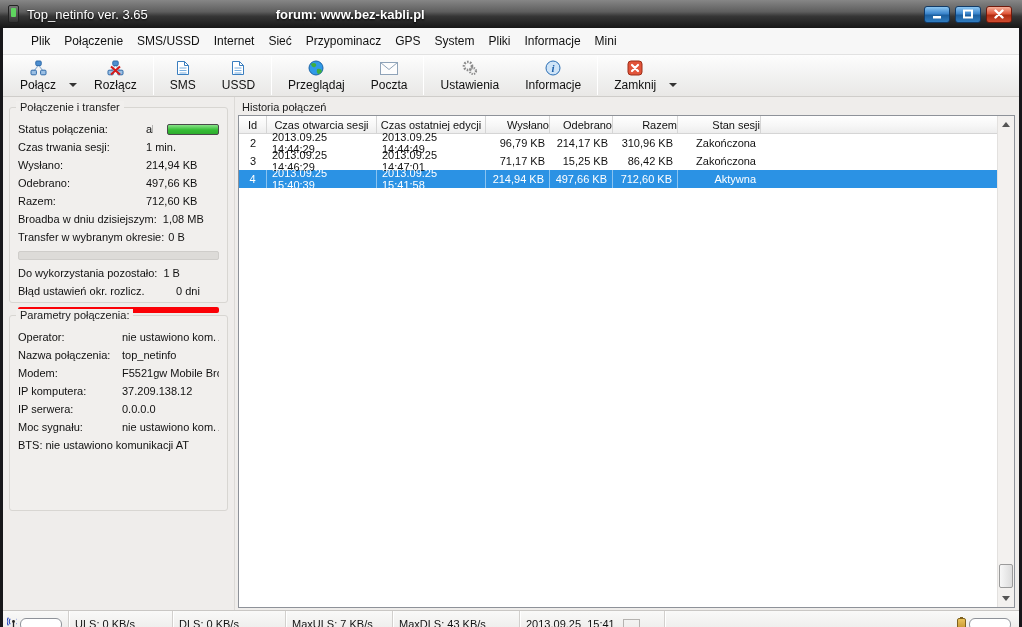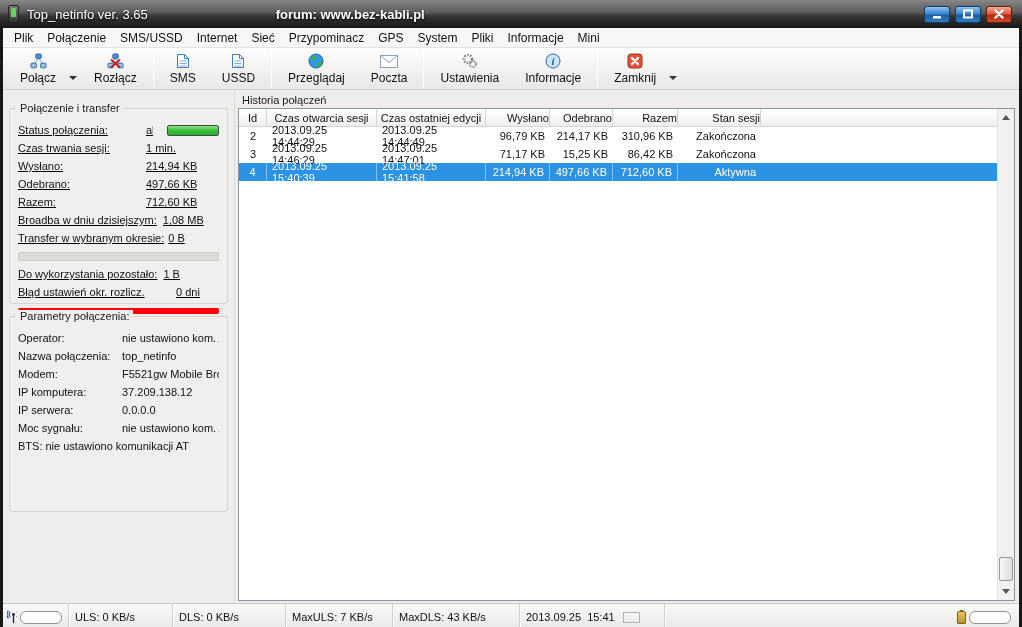--- a/index.html
+++ b/index.html
@@ -14,37 +14,37 @@
   .title-sub { color:#fff; font-size:13px; font-weight:bold; text-shadow:0 1px 2px #000; margin-left:128px; }
   .win-buttons { margin-left:auto; display:flex; gap:5px; padding-right:4px; }
   .win-btn { width:26px; height:17px; border-radius:3px; border:1px solid #123a66; display:flex; align-items:center; justify-content:center; cursor:pointer; }
   .win-btn.blue { background:linear-gradient(#8cc6f2, #3a84cc 45%, #1c5f9f 55%, #2f7cc0); }
   .win-btn.red { background:linear-gradient(#f5b09a, #e0563a 45%, #b02d12 55%, #cf4a2e); border-color:#6e1a0c; }
 
   
   .app-body { margin:0 3px; background:#efedeb; height:595px; }
 
   
-  .menubar { height:20px; background:#f7f7f7; border-bottom:1px solid #e2e2e2; display:flex; align-items:center; padding-left:4px; }
+  .menubar { height:27px; background:#f7f7f7; border-bottom:1px solid #e2e2e2; display:flex; align-items:center; padding-left:21px; }
   .menu-item { font-size:12px; color:#111; padding:2px 7px; cursor:default; }
 
   
   .toolbar { height:42px; background:linear-gradient(#fdfdfd, #f0f0ef 60%, #e9e8e6); border-bottom:1px solid #cfcdca; display:flex; align-items:stretch; padding-left:4px; }
   .tb-btn { display:flex; flex-direction:column; align-items:center; justify-content:center; gap:1px; padding:2px 12px; font-size:12px; color:#111; cursor:pointer; border:1px solid transparent; border-radius:2px; }
   .tb-drop { display:flex; align-items:flex-end; padding:0 4px 9px 0; cursor:pointer; }
   .tb-drop .arrow { width:0; height:0; border-left:4px solid transparent; border-right:4px solid transparent; border-top:4px solid #333; }
   .tb-sep { width:1px; background:#cfcdca; border-right:1px solid #fff; margin:1px 3px; }
   .tb-icon { height:17px; display:flex; align-items:center; }
 
   
   .content { height:513px; display:flex; background:#efedeb; }
   .left-col { width:232px; flex:none; padding:4px 6px 0 6px; border-right:1px solid #dcdad7; }
   .groupbox { border:1px solid #d8d6d2; border-radius:3px; position:relative; padding:12px 8px 6px 8px; background:#f1efed; }
   .groupbox .legend { position:absolute; top:-7px; left:6px; background:#f1efed; padding:0 4px; font-size:11px; color:#1a1a1a; }
-  .gb1 { margin-top:14px; height:196px;text-decoration:underline; }
+  .gb1 { margin-top:6px; height:196px; }
   .gb2 { margin-top:12px; height:196px; }
   .stat-row { display:flex; align-items:center; height:18px; font-size:11px; color:#111; white-space:nowrap; }
   .stat-row .lbl { min-width:128px; }
   .stat-row .val { overflow:hidden; }
   .gb2 .stat-row .lbl { min-width:104px; }
   .status-pill { width:52px; height:11px; margin-left:14px; border:1px solid #4a4a4a; border-radius:2px; background:linear-gradient(#8ae38a, #35bd35 55%, #2eac2e); flex:none; }
   .gray-bar { height:9px; background:#dddbd8; border:1px solid #cfcdca; border-radius:2px; margin:5px 0 4px 0; }
   .red-bar { height:6px; background:#fb0006; border-radius:2px; margin-top:7px; }
 
   .right-col { flex:1; display:flex; flex-direction:column; padding:2px 4px 2px 3px; min-width:0; }

